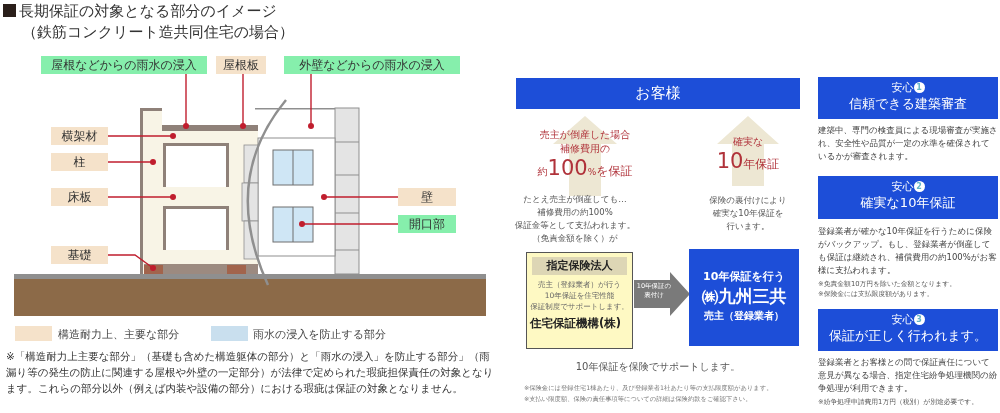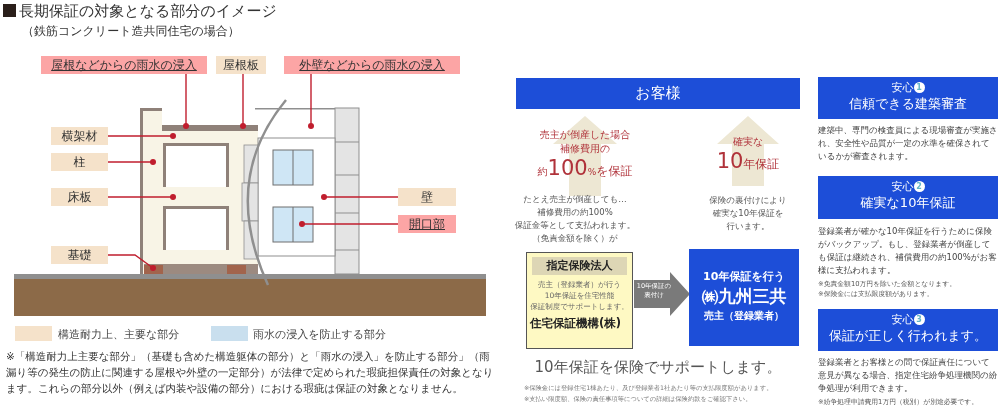--- a/index.html
+++ b/index.html
@@ -1,22 +1,22 @@
 <!DOCTYPE html>
 <html><head>
 <meta charset="utf-8">
 <style>
   * { box-sizing: border-box; margin: 0; padding: 0; }
   body { width: 1000px; height: 413px; background: #ffffff; font-family: "DejaVu Sans", sans-serif; color: #333; position: relative; overflow: hidden; }
   .abs { position: absolute; }
   .title { left: 3px; top: 2px; font-size: 15px; color: #333; line-height: 19px; white-space: nowrap; }
   .title .sq { display: inline-block; width: 13px; height: 13px; background: #2a1f1a; margin-right: 3px; vertical-align: -1px; }
-  .subtitle { left: 22px; top: 23px; font-size: 12px; color: #333; line-height: 19px; white-space: nowrap; font-family: Liberation Mono, monospace; }
+  .subtitle { left: 22px; top: 23px; font-size: 15px; color: #333; line-height: 19px; white-space: nowrap; }
   .tag { font-size: 12px; line-height: 18px; text-align: center; color: #333; white-space: nowrap; }
-  .tag.blue { background: #fca5a5; text-decoration: underline; }
+  .tag.blue { background: #86efac; }
   .tag.beige { background: #f5e2ca; }
   .legend-text { font-size: 11px; color: #444; white-space: nowrap; line-height: 14px; }
   .note { left: 6px; top: 348px; width: 490px; font-size: 10.5px; line-height: 16px; color: #333; }
   .teal { background: #1d4ed8; color: #fff; }
   .r-head { font-size: 14px; line-height: 24px; text-align: center; }
   .red-text { color: #b0323a; text-align: center; font-size: 10px; line-height: 14px; }
   .gray-text { color: #555; text-align: center; font-size: 8.5px; line-height: 13px; }
   .side-head { text-align: center; font-size: 13px; line-height: 18px; color: #fff; padding-top: 4px; }
   .side-body { font-size: 8.5px; line-height: 13px; color: #444; }
   .side-small { font-size: 6.8px; line-height: 10px; color: #555; }
@@ -155,21 +155,21 @@
   <div>10年保証の</div>
   <div>裏付け</div>
 </div>
 
 <div class="abs teal" style="left:689px;top:249px;width:110px;height:97px;text-align:center;">
   <div style="font-size:11px;font-weight:bold;margin-top:20px;line-height:15px;">10年保証を行う</div>
   <div style="font-size:17px;font-weight:bold;line-height:24px;">㈱九州三共</div>
   <div style="font-size:10px;font-weight:bold;line-height:16px;">売主（登録業者）</div>
 </div>
 
-<div class="abs" style="left:516px;top:358px;width:284px;text-align:center;font-size:15px;color:#555;line-height:18px;">10年保証を保険でサポートします。</div>
+<div class="abs" style="left:516px;top:358px;width:284px;text-align:center;font-size:10px;color:#555;line-height:18px;">10年保証を保険でサポートします。</div>
 <div class="abs" style="left:524px;top:382px;width:280px;font-size:6.3px;line-height:11px;color:#777;white-space:nowrap;overflow:hidden;">
   <div>※保険金には登録住宅1棟あたり、及び登録業者1社あたり等の支払限度額があります。</div>
   <div>※支払い限度額、保険の責任事項等についての詳細は保険約款をご確認下さい。</div>
 </div>
 
 <div class="abs" style="left:818px;top:77px;width:180px;">
   <div class="teal side-head" style="height:42px;">
     <div style="font-size:11px;line-height:14px;"><span>安心</span><span class="circ">1</span></div>
     <div>信頼できる建築審査</div>
   </div>

